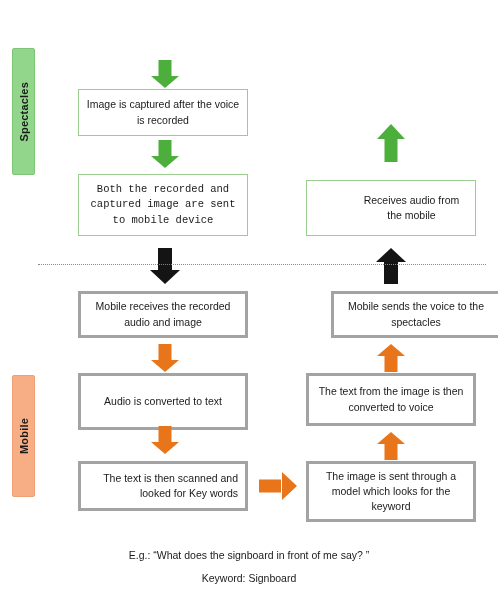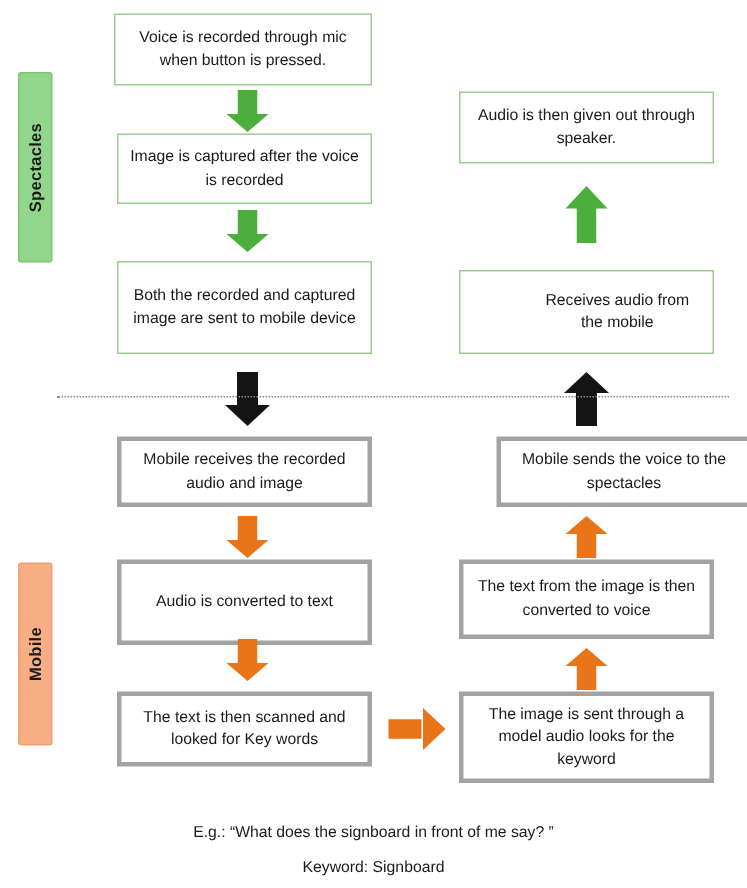--- a/index.html
+++ b/index.html
@@ -141,50 +141,44 @@
 
 <div id="canvas">
 
   <div class="lane-label lane-spectacles">
     <span>Spectacles</span>
   </div>
   <div class="lane-label lane-mobile">
     <span>Mobile</span>
   </div>
 
-  <div class="node green" style="left:76px; top:9px; width:172px; height:48px;">
-    <span>Voice is recorded through mic when button is pressed.</span>
-  </div>
 
   <div class="arrow down" style="left:150px; top:60px; width:30px; height:28px;">
     <div class="shaft" style="width:13px; height:17px; background:#4CAF3C;"></div>
     <div class="head" style="border-left:14px solid transparent; border-right:14px solid transparent; border-top:12px solid #4CAF3C;"></div>
   </div>
 
   <div class="node green" style="left:78px; top:89px; width:170px; height:47px;">
     <span>Image is captured after the voice is recorded</span>
   </div>
 
   <div class="arrow down" style="left:150px; top:140px; width:30px; height:28px;">
     <div class="shaft" style="width:13px; height:17px; background:#4CAF3C;"></div>
     <div class="head" style="border-left:14px solid transparent; border-right:14px solid transparent; border-top:12px solid #4CAF3C;"></div>
   </div>
 
-  <div class="node green" style="left:78px; top:174px; width:170px; height:62px;">
+  <div class="node green" style="left:78px; top:174px; width:170px; height:62px;font-family:Liberation Mono, monospace;">
     <span>Both the recorded and captured image are sent to mobile device</span>
   </div>
 
   <div class="arrow down" style="left:150px; top:248px; width:30px; height:36px;">
     <div class="shaft" style="width:14px; height:22px; background:#141414;"></div>
     <div class="head" style="border-left:15px solid transparent; border-right:15px solid transparent; border-top:14px solid #141414;"></div>
   </div>
 
-  <div class="node green" style="left:306px; top:61px; width:170px; height:48px;">
-    <span>Audio is then given out through speaker.</span>
-  </div>
 
   <div class="arrow up" style="left:376px; top:124px; width:30px; height:38px;">
     <div class="shaft" style="width:13px; height:24px; background:#4CAF3C;"></div>
     <div class="head" style="border-left:14px solid transparent; border-right:14px solid transparent; border-bottom:15px solid #4CAF3C;"></div>
   </div>
 
   <div class="node green" style="left:306px; top:180px; width:170px; height:56px;padding-left:48px;">
     <span>Receives audio from the mobile</span>
   </div>
 
@@ -206,21 +200,21 @@
 
   <div class="node orange" style="left:78px; top:373px; width:170px; height:57px;">
     <span>Audio is converted to text</span>
   </div>
 
   <div class="arrow down" style="left:150px; top:426px; width:30px; height:28px;">
     <div class="shaft" style="width:13px; height:17px; background:#E8751A;"></div>
     <div class="head" style="border-left:14px solid transparent; border-right:14px solid transparent; border-top:12px solid #E8751A;"></div>
   </div>
 
-  <div class="node orange" style="left:78px; top:461px; width:170px; height:50px;">
+  <div class="node orange" style="left:78px; top:461px; width:170px; height:50px;text-align:right;">
     <span>The text is then scanned and looked for Key words</span>
   </div>
 
   <div class="arrow right" style="left:259px; top:471px; width:38px; height:30px;">
     <div class="shaft" style="width:22px; height:13px; background:#E8751A;"></div>
     <div class="head" style="border-top:14px solid transparent; border-bottom:14px solid transparent; border-left:15px solid #E8751A;"></div>
   </div>
 
   <div class="node orange" style="left:306px; top:291px; width:170px; height:47px;margin-left:25px;">
     <span>Mobile sends the voice to the spectacles</span>
@@ -234,19 +228,19 @@
   <div class="node orange" style="left:306px; top:373px; width:170px; height:53px;align-items:center;">
     <span>The text from the image is then converted to voice</span>
   </div>
 
   <div class="arrow up" style="left:376px; top:432px; width:30px; height:28px;">
     <div class="shaft" style="width:13px; height:17px; background:#E8751A;"></div>
     <div class="head" style="border-left:14px solid transparent; border-right:14px solid transparent; border-bottom:12px solid #E8751A;"></div>
   </div>
 
   <div class="node orange" style="left:306px; top:461px; width:170px; height:61px;">
-    <span>The image is sent through a model audio looks for the keyword</span>
+    <span>The image is sent through a model which looks for the keyword</span>
   </div>
 
   <div class="caption caption-1">E.g.: “What does the signboard in front of me say? ”</div>
   <div class="caption caption-2">Keyword: Signboard</div>
 
 </div>
 
 </body></html>

